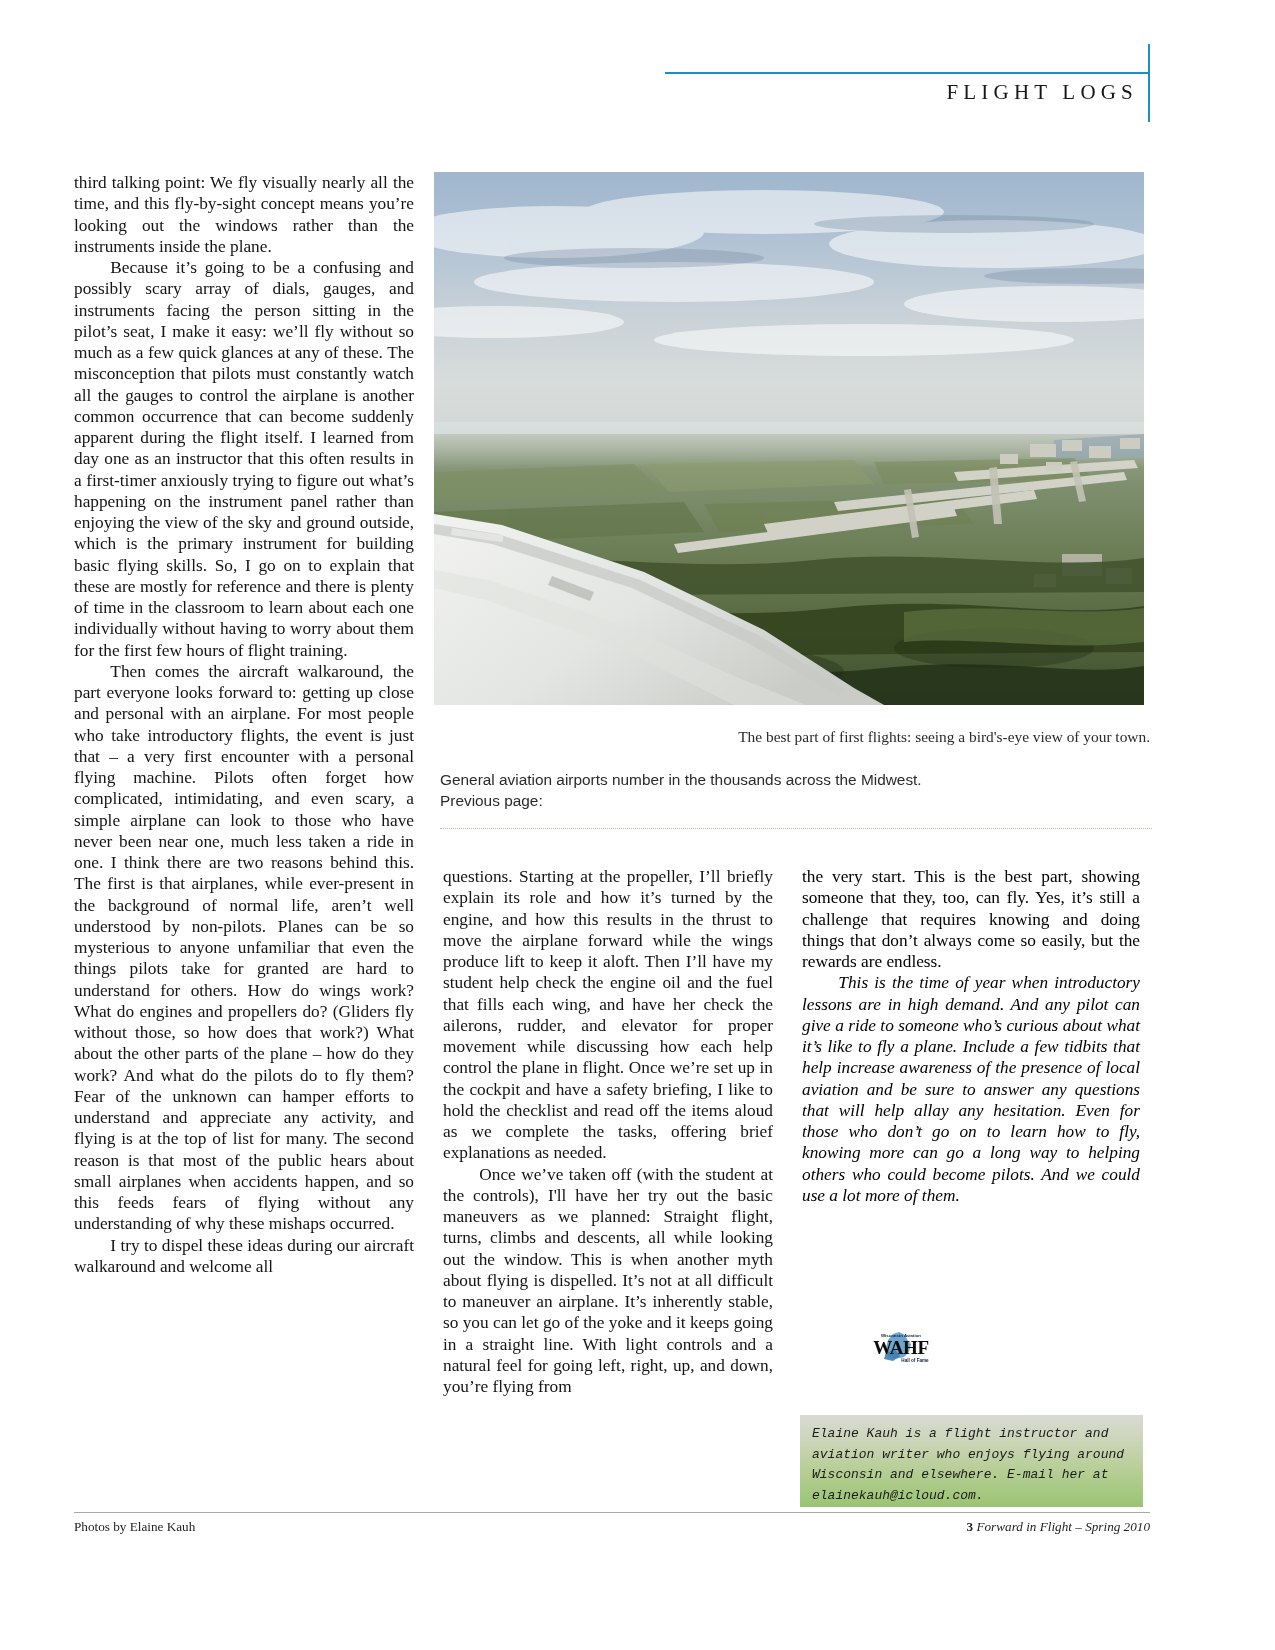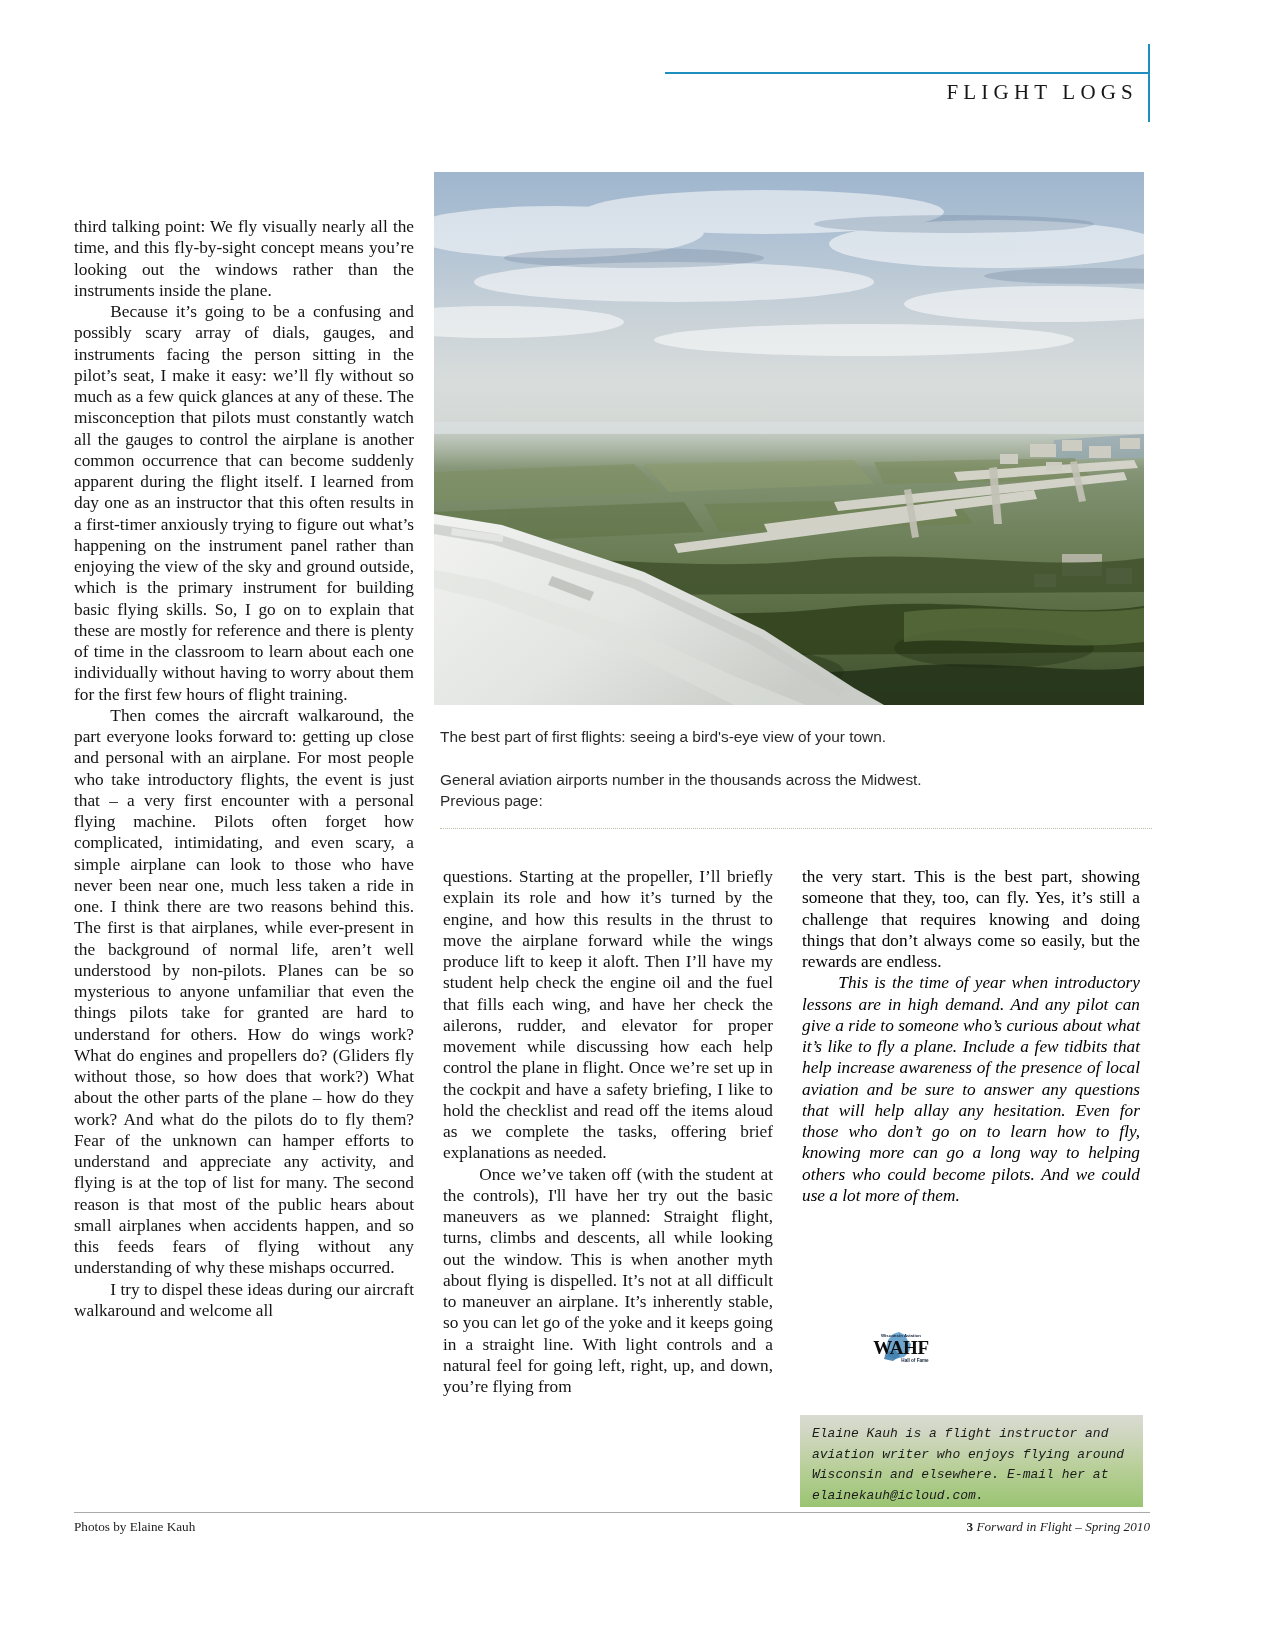--- a/index.html
+++ b/index.html
@@ -62,21 +62,20 @@
     position: absolute;
     left: 74px;
     top: 172px;
     width: 340px;
     font-size: 17.3px;
     line-height: 21.25px;
     text-align: justify;
     text-align-last: left;
     hyphens: none;
     color: #141414;
-    margin-top: 44px;
   }
   .col-left p { margin: 0; }
   .col-left p.indent { text-indent: 2.1em; }
 
   
   .photo {
     position: absolute;
     left: 434px;
     top: 172px;
     width: 710px;
@@ -85,24 +84,25 @@
     background: #6f7f6a;
   }
   .photo svg { display:block; width:100%; height:100%; }
 
   
   .caption-main {
     position: absolute;
     left: 440px;
     top: 727px;
     width: 710px;
-    font-family: Liberation Sans, sans-serif;
+    font-family: Liberation Serif, serif;
     font-size: 15.4px;
     line-height: 20px;
     color: #2a2a2a;
+    text-align: right;
   }
   .caption-prev {
     position: absolute;
     left: 440px;
     top: 770px;
     width: 720px;
     font-family: "Liberation Sans", "DejaVu Sans", sans-serif;
     font-size: 15.4px;
     line-height: 20.5px;
     color: #2a2a2a;

